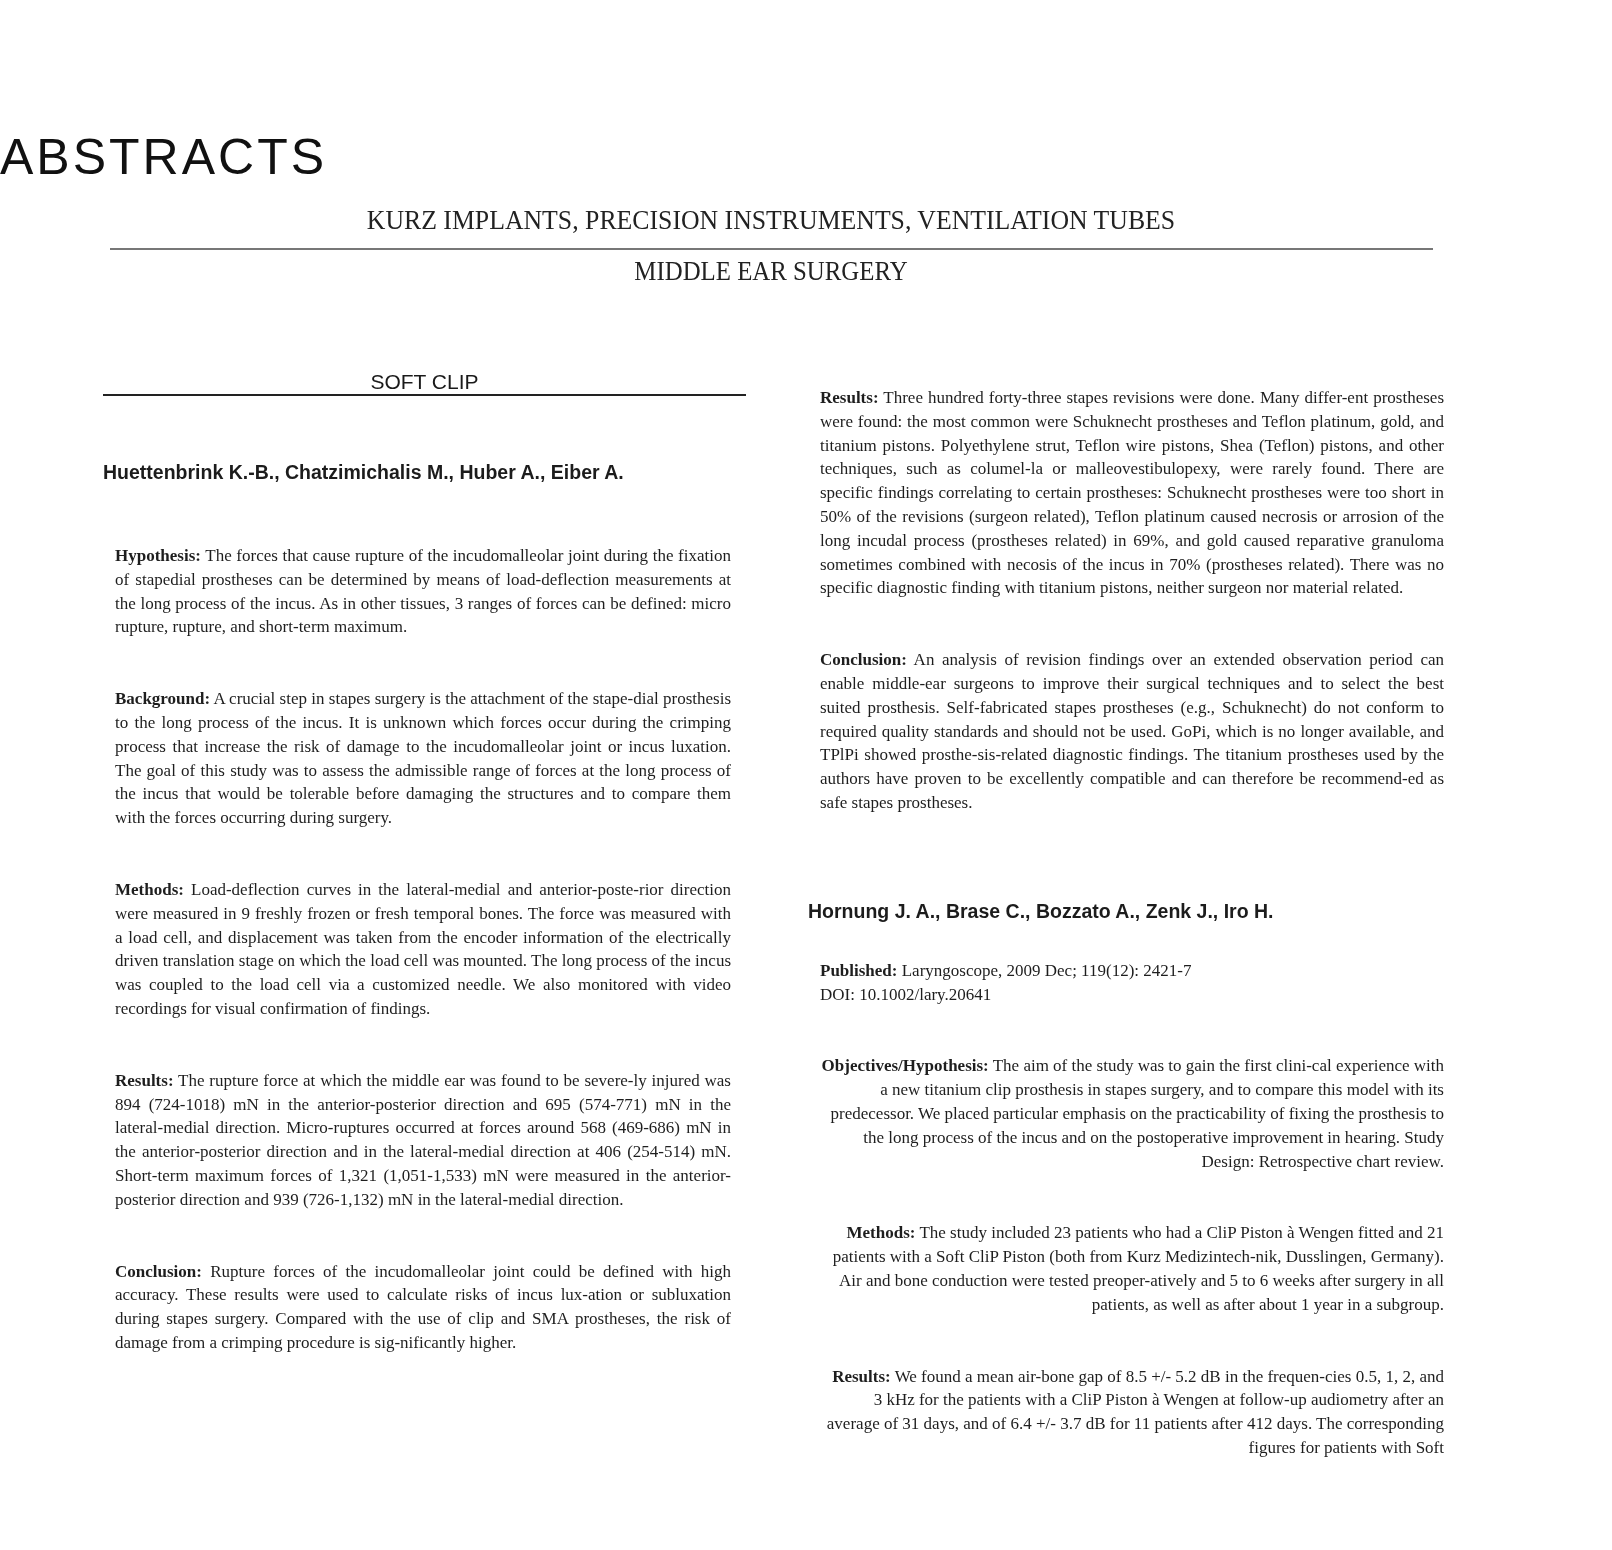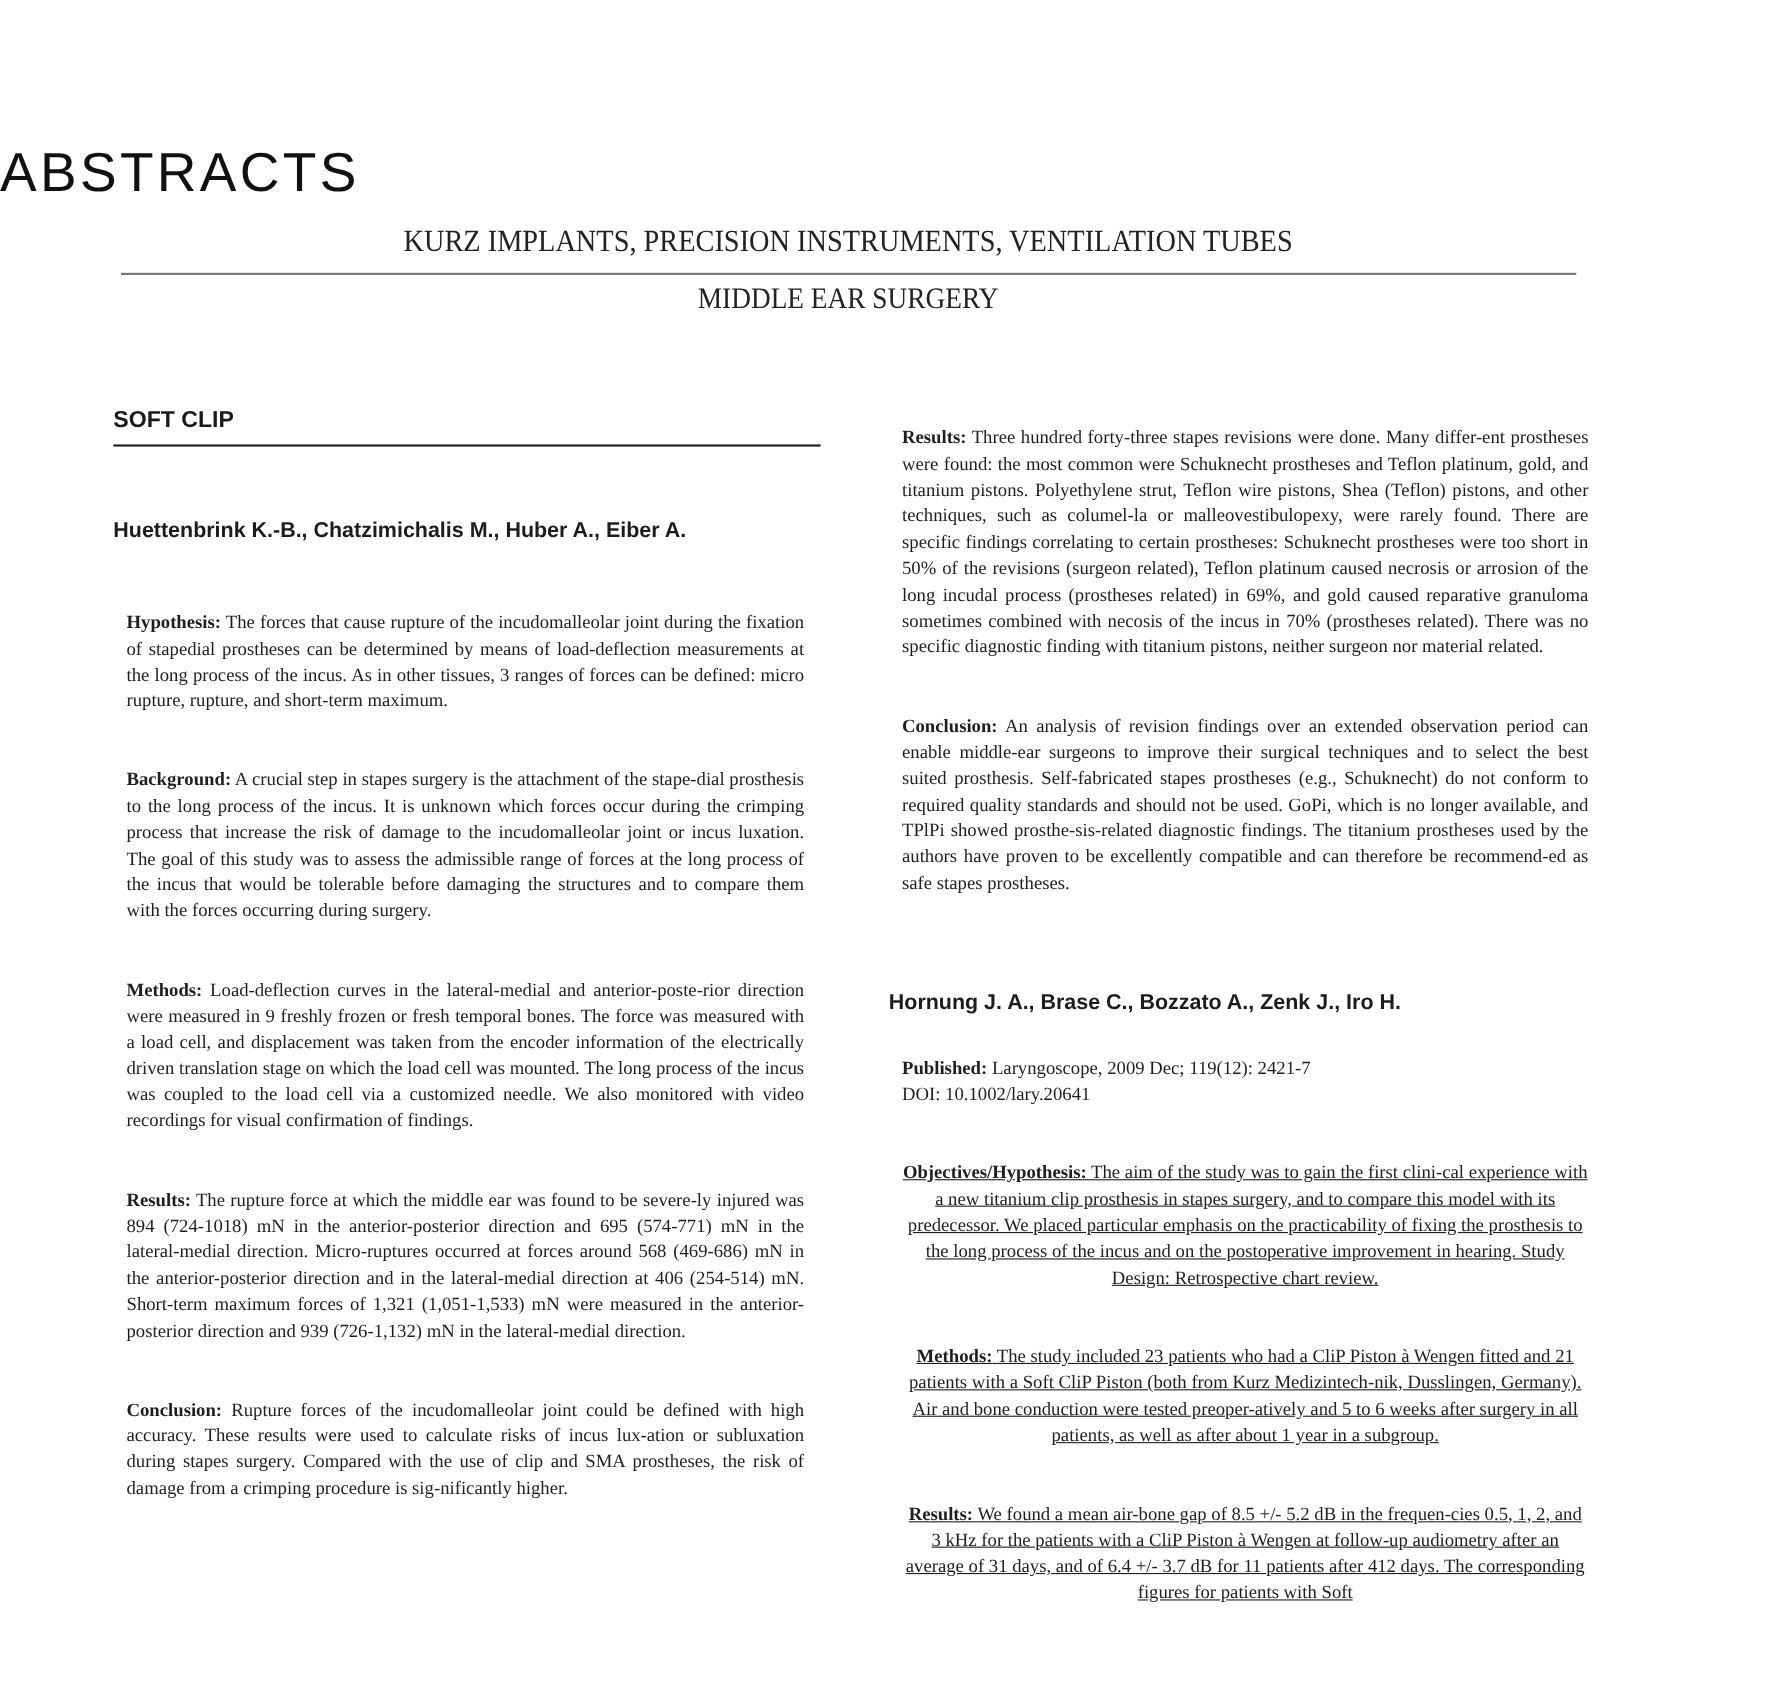--- a/index.html
+++ b/index.html
@@ -17,38 +17,38 @@
   .top-rule { position: absolute; top: 248px; left: 110px; width: 1323px; height: 0; border-top: 2px solid #777; }
   .section {
     position: absolute; top: 256px; left: 0; width: 1542px; text-align: center;
     font-family: "Liberation Serif", serif; font-size: 27px; color: #222;
     transform: scaleX(0.92); transform-origin: center;
   }
   .col { position: absolute; top: 370px; }
   .col-left { left: 103px; width: 640px; }
   .col-right { left: 808px; width: 648px; }
   .cat-heading {
-    font-family: "Liberation Sans", sans-serif; font-weight: bold; font-size: 21px;
-    text-align: left; margin: 0; padding-bottom: 10px; border-bottom: 2px solid #222;
+    font-family: "Liberation Sans", sans-serif; font-weight: normal; font-size: 21px;
+    text-align: center; margin: 0; border-bottom: 2px solid #222;
     width: 643px;
   }
   .art-title {
     font-family: "Liberation Sans", sans-serif; font-weight: bold; font-size: 19.5px;
     line-height: 24px; margin: 0; color: #1c1c1c;
   }
   .authors {
     font-family: "Liberation Sans", sans-serif; font-weight: bold; font-size: 19.5px;
     line-height: 24px; margin: 0; color: #1c1c1c;
   }
   .meta, .para {
     font-family: "Liberation Serif", serif; font-size: 17px; line-height: 23.8px;
     margin: 12px; color: #1e1e1e;
   }
   .para { text-align: justify; }
-  .para.left { text-align: center; text-decoration: underline; }
+  .para.left { text-align: right; }
   .lbl { font-weight: bold; }
   .gap-s { height: 24px; }
   .gap-m { height: 24px; }
 </style>
 </head>
 <body>
 
 <div class="page-title">ABSTRACTS</div>
 <div class="subtitle">KURZ IMPLANTS, PRECISION INSTRUMENTS, VENTILATION TUBES</div>
 <div class="top-rule"></div>

